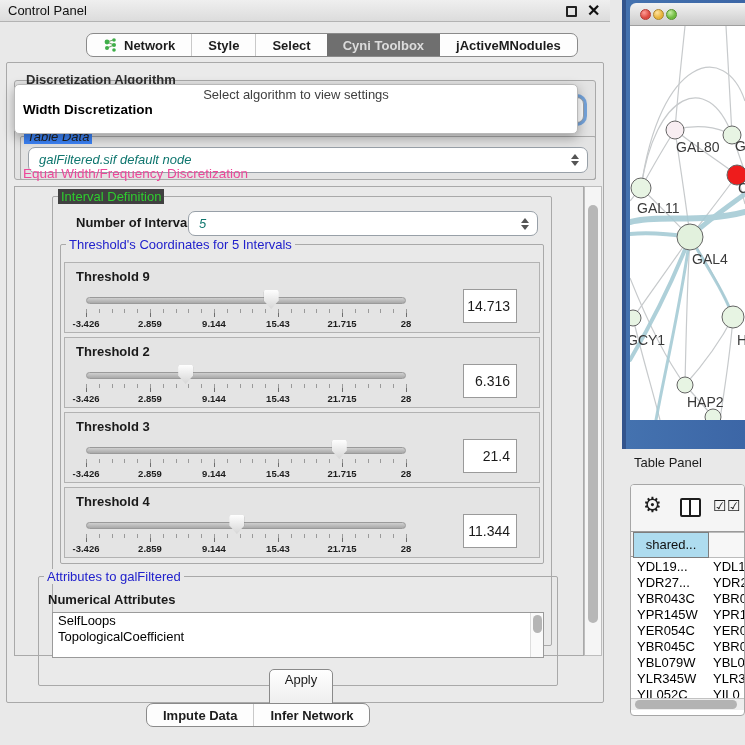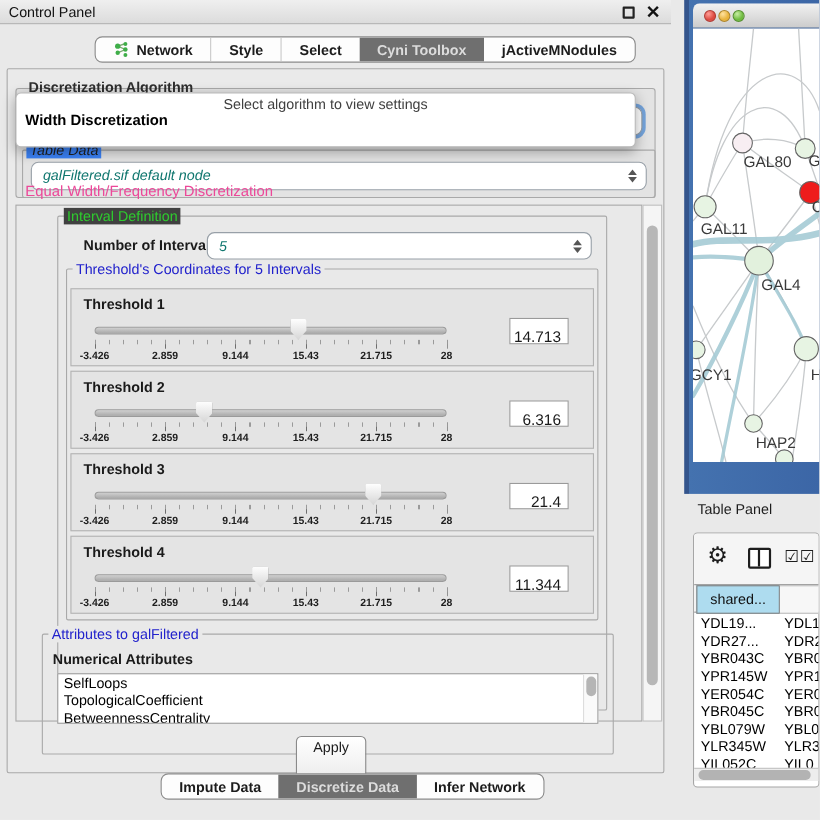--- a/index.html
+++ b/index.html
@@ -55,21 +55,21 @@
   #thr-group { left:60px; top:244px; width:484px; height:320px; }
   #thr-label { left:66px; top:237px; background:#e9e9e9; color:var(--blue,#2121cc); }
 
   .thr-box { position:absolute; left:64px; width:476px; height:71px; background:#e4e4e4; border:1px solid #b2b2b2; }
   .thr-box .lbl { position:absolute; left:11px; top:6px; font-weight:bold; }
   .thr-box .track { position:absolute; left:21px; top:34px; width:320px; height:7px; border:1px solid #9a9a9a; border-radius:4px; background:linear-gradient(#cfcfcf,#a9a9a9); }
   .thr-box .handle { position:absolute; top:27px; width:15px; height:19px; background:linear-gradient(#fefefe,#d6d6d6); clip-path:polygon(8% 0,92% 0,100% 10%,100% 55%,50% 100%,0 55%,0 10%); filter:drop-shadow(0 0 1px #6f6f6f); }
   .thr-box .tmaj { position:absolute; left:21px; top:46px; width:321px; height:8px; background:repeating-linear-gradient(90deg,#6e6e6e 0 1px,transparent 1px 64px); }
   .thr-box .tmin { position:absolute; left:21px; top:46px; width:321px; height:4px; background:repeating-linear-gradient(90deg,#9a9a9a 0 1px,transparent 1px 12.8px); }
   .thr-box .tick-lab { position:absolute; top:55px; transform:translateX(-50%); font-size:9.5px; font-weight:bold; color:#1d1d1d; white-space:nowrap; }
-  .thr-box .val { position:absolute; left:398px; top:26px; width:54px; height:24px; background:#fff; border:1px solid #9a9a9a; text-align:right; line-height:32px; padding-right:6px; font-size:14px; }
+  .thr-box .val { position:absolute; left:398px; top:26px; width:54px; height:34px; background:#fff; border:1px solid #9a9a9a; text-align:right; line-height:32px; padding-right:6px; font-size:14px; }
 
   #attr-group { left:38px; top:576px; width:520px; height:110px; }
   #attr-label { left:44px; top:569px; background:#e9e9e9; color:var(--blue,#2121cc); }
   #attr-numlabel { left:48px; top:592px; font-weight:bold; }
   #attr-list { left:52px; top:612px; width:492px; height:46px; background:#fff; border:1px solid #9a9a9a; overflow:hidden; }
   #attr-list .item { padding-left:5px; line-height:16px; color:#000; }
   #attr-list .sbar { position:absolute; right:0; top:0; bottom:0; width:13px; background:#fafafa; border-left:1px solid #ddd; }
   #attr-list .sbar .thumb { position:absolute; left:2px; top:2px; width:9px; height:18px; border-radius:5px; background:#b5b5b5; }
 
   #apply-btn { left:269px; top:669px; width:64px; height:40px; background:linear-gradient(#ffffff,#ececec); border:1px solid #8a8a8a; border-radius:5px; text-align:center; line-height:20px; }
@@ -174,21 +174,21 @@
   <span>5</span>
   <div class="arrows">
       <div class="up"></div>
       <div class="dn"></div>
     </div>
 </div>
 <div class="abs titled" id="thr-group"></div>
 <div class="abs titled-label" id="thr-label">Threshold's Coordinates for 5 Intervals</div>
 <div id="thr-container">
     <div class="abs thr-box" style="top: 262px;">
-      <div class="lbl">Threshold 1</div>
+      <div class="lbl">Threshold 9</div>
       <div class="track"></div>
       <div class="tmaj"></div>
       <div class="tmin"></div>
       <div class="handle" style="left:198.7px"></div>
       <span class="tick-lab" style="left:21px">-3.426</span>
       <span class="tick-lab" style="left:85px">2.859</span>
       <span class="tick-lab" style="left:149px">9.144</span>
       <span class="tick-lab" style="left:213px">15.43</span>
       <span class="tick-lab" style="left:277px">21.715</span>
       <span class="tick-lab" style="left:341px">28</span>
@@ -238,35 +238,31 @@
     </div>
   </div>
 
 <div class="abs titled" id="attr-group"></div>
 <div class="abs titled-label" id="attr-label">Attributes to galFiltered</div>
 <div class="abs" id="attr-numlabel">Numerical Attributes</div>
 <div class="abs" id="attr-list">
   <div id="attr-items">
       <div class="item">SelfLoops</div>
       <div class="item">TopologicalCoefficient</div>
-      <div class="item">BetweennessCentrality</div>
     </div>
   <div class="sbar">
       <div class="thumb"></div>
     </div>
 </div>
 
 <div class="abs" id="apply-btn">Apply</div>
 
 <div class="abs tabstrip" id="tabs-bottom">
   <div class="tab">
       <span>Impute Data</span>
-    </div>
-  <div class="tab sel">
-      <span>Discretize Data</span>
     </div>
   <div class="tab">
       <span>Infer Network</span>
     </div>
 </div>
 
 <div class="abs" id="blue-desk"></div>
 <div class="abs" id="net-window">
   <div id="net-titlebar">
     <div class="light" id="light-red"></div>

